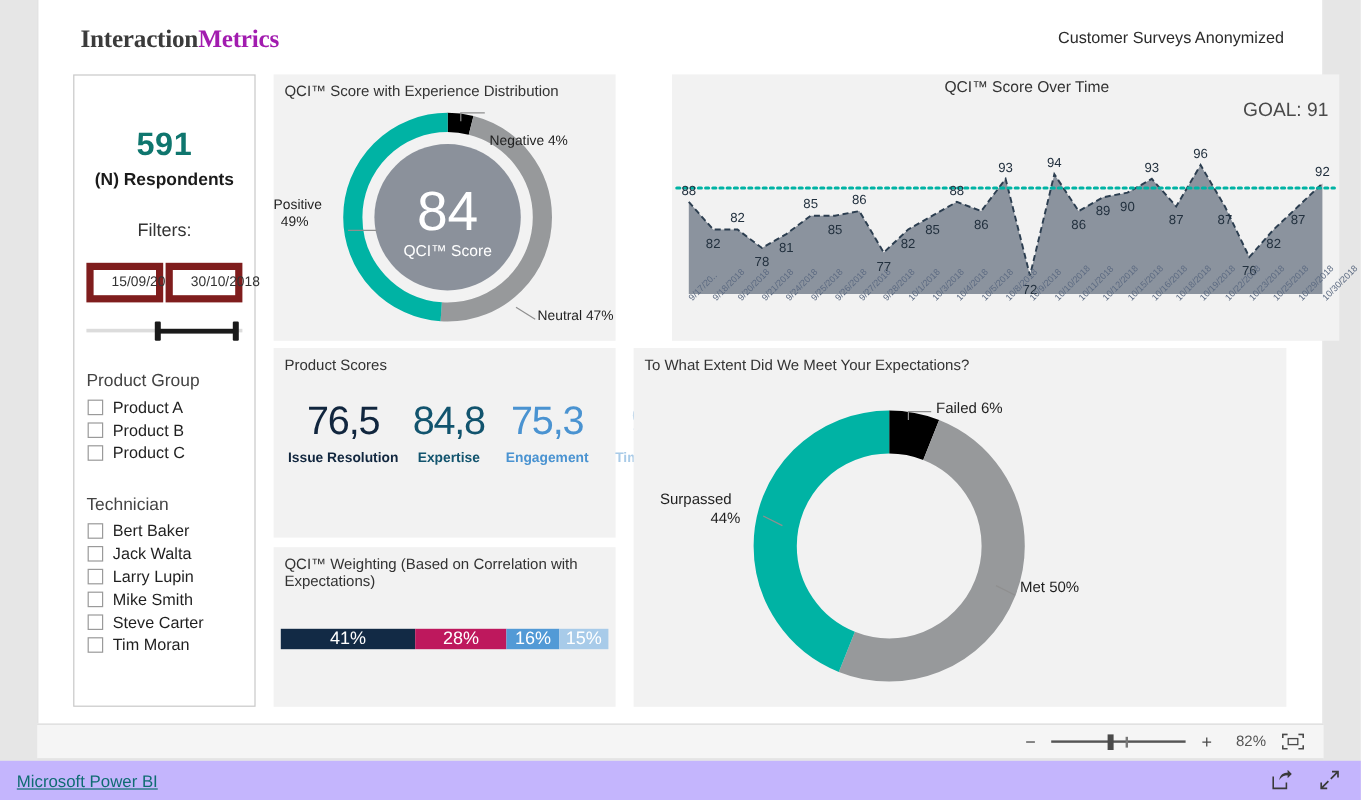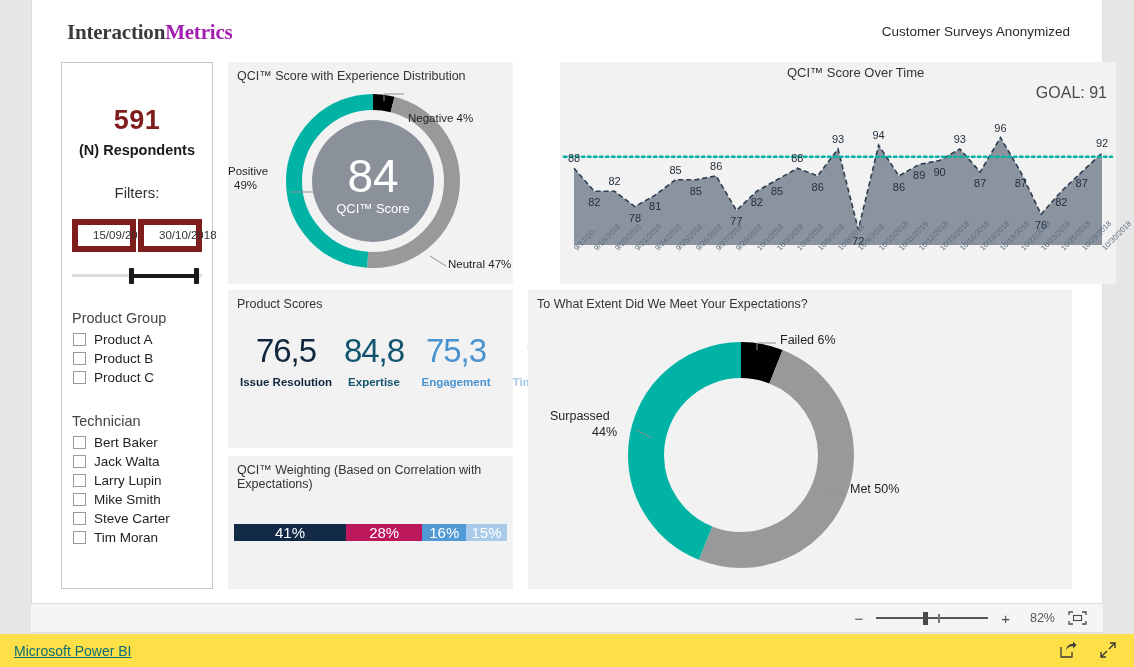--- a/index.html
+++ b/index.html
@@ -29,21 +29,21 @@
   #report-subtitle{
     position:absolute; right:32px; top:24px;
     font-size:13.5px; color:#2b2b2b;
   }
   
   #filter-panel{
     position:absolute; left:29px; top:62px; width:152px; height:527px;
     border:1px solid #c8c8c8; background:#fff;
   }
   #respondents-count{
-    text-align:center; font-size:27px; font-weight:700; color:#7f1d1d;
+    text-align:center; font-size:27px; font-weight:700; color:#0f766e;
     margin-top:42px; letter-spacing:.5px;
   }
   #respondents-label{
     text-align:center; font-size:14.5px; font-weight:700; color:#1a1a1a; margin-top:6px;
   }
   #filters-heading{
     text-align:center; font-size:15px; color:#333; margin-top:26px;
   }
   #date-range{ display:flex; justify-content:space-between; padding:0 10px; margin-top:18px; }
   .date-box{
@@ -119,21 +119,21 @@
   }
   #zoom-minus, #zoom-plus{ font-size:15px; color:#4a4a4a; cursor:pointer; line-height:1; }
   #zoom-slider{ position:relative; width:112px; height:14px; cursor:pointer; }
   #zoom-slider-track{ position:absolute; left:0; right:0; top:6px; height:1.5px; background:#555; }
   #zoom-slider-thumb{ position:absolute; left:47px; top:1px; width:5px; height:13px; background:#4a4a4a; }
   #zoom-slider-mid{ position:absolute; left:62px; top:3px; width:1.5px; height:9px; background:#777; }
   #zoom-value{ font-size:12.5px; color:#555; min-width:32px; text-align:right; }
   #fit-page-button{ width:19px; height:14px; position:relative; cursor:pointer; }
   
   #report-footer{
-    position:absolute; left:0; top:634px; width:1134px; height:33px; background:#fde047;
+    position:absolute; left:0; top:634px; width:1134px; height:33px; background:#c4b5fd;
   }
   #powerbi-link{
     position:absolute; left:14px; top:9px; font-size:14px; color:#0f6c72;
     text-decoration:underline; cursor:pointer;
   }
   .footer-icon{ position:absolute; top:7px; width:18px; height:18px; cursor:pointer; }
   #share-icon{ right:57px; }
   #fullscreen-icon{ right:17px; }
 </style>
 </head>

